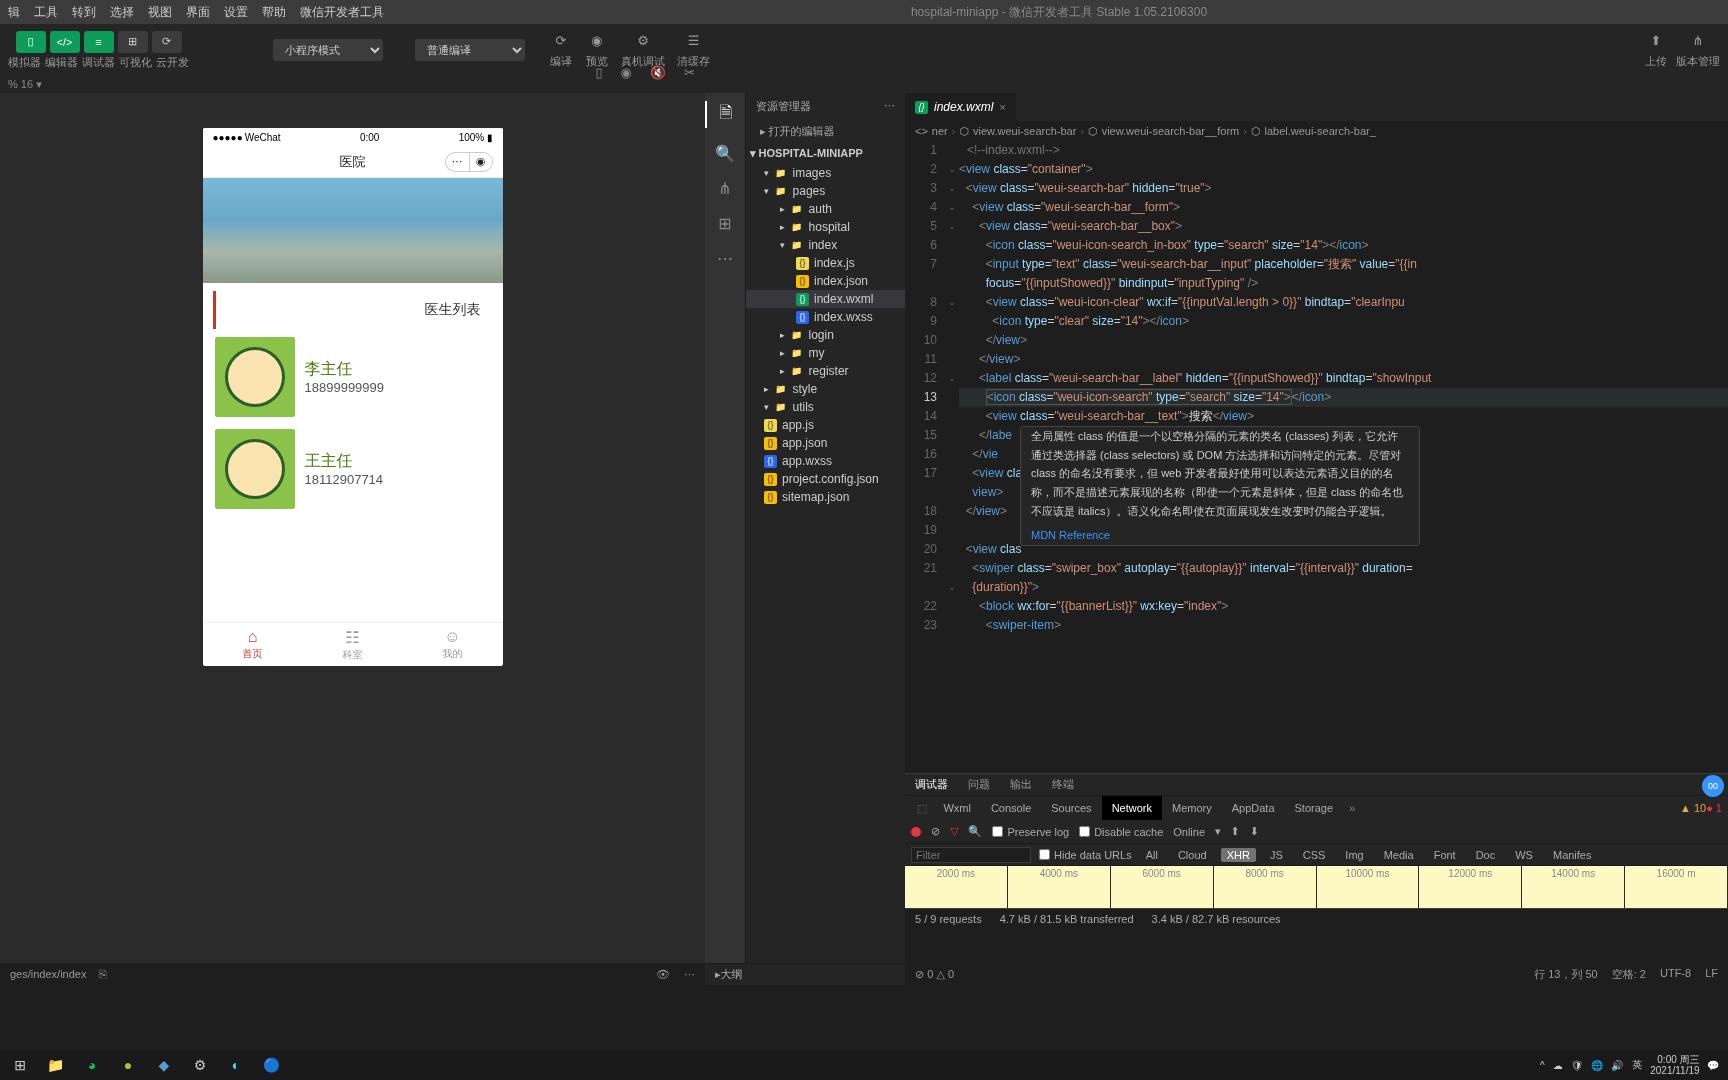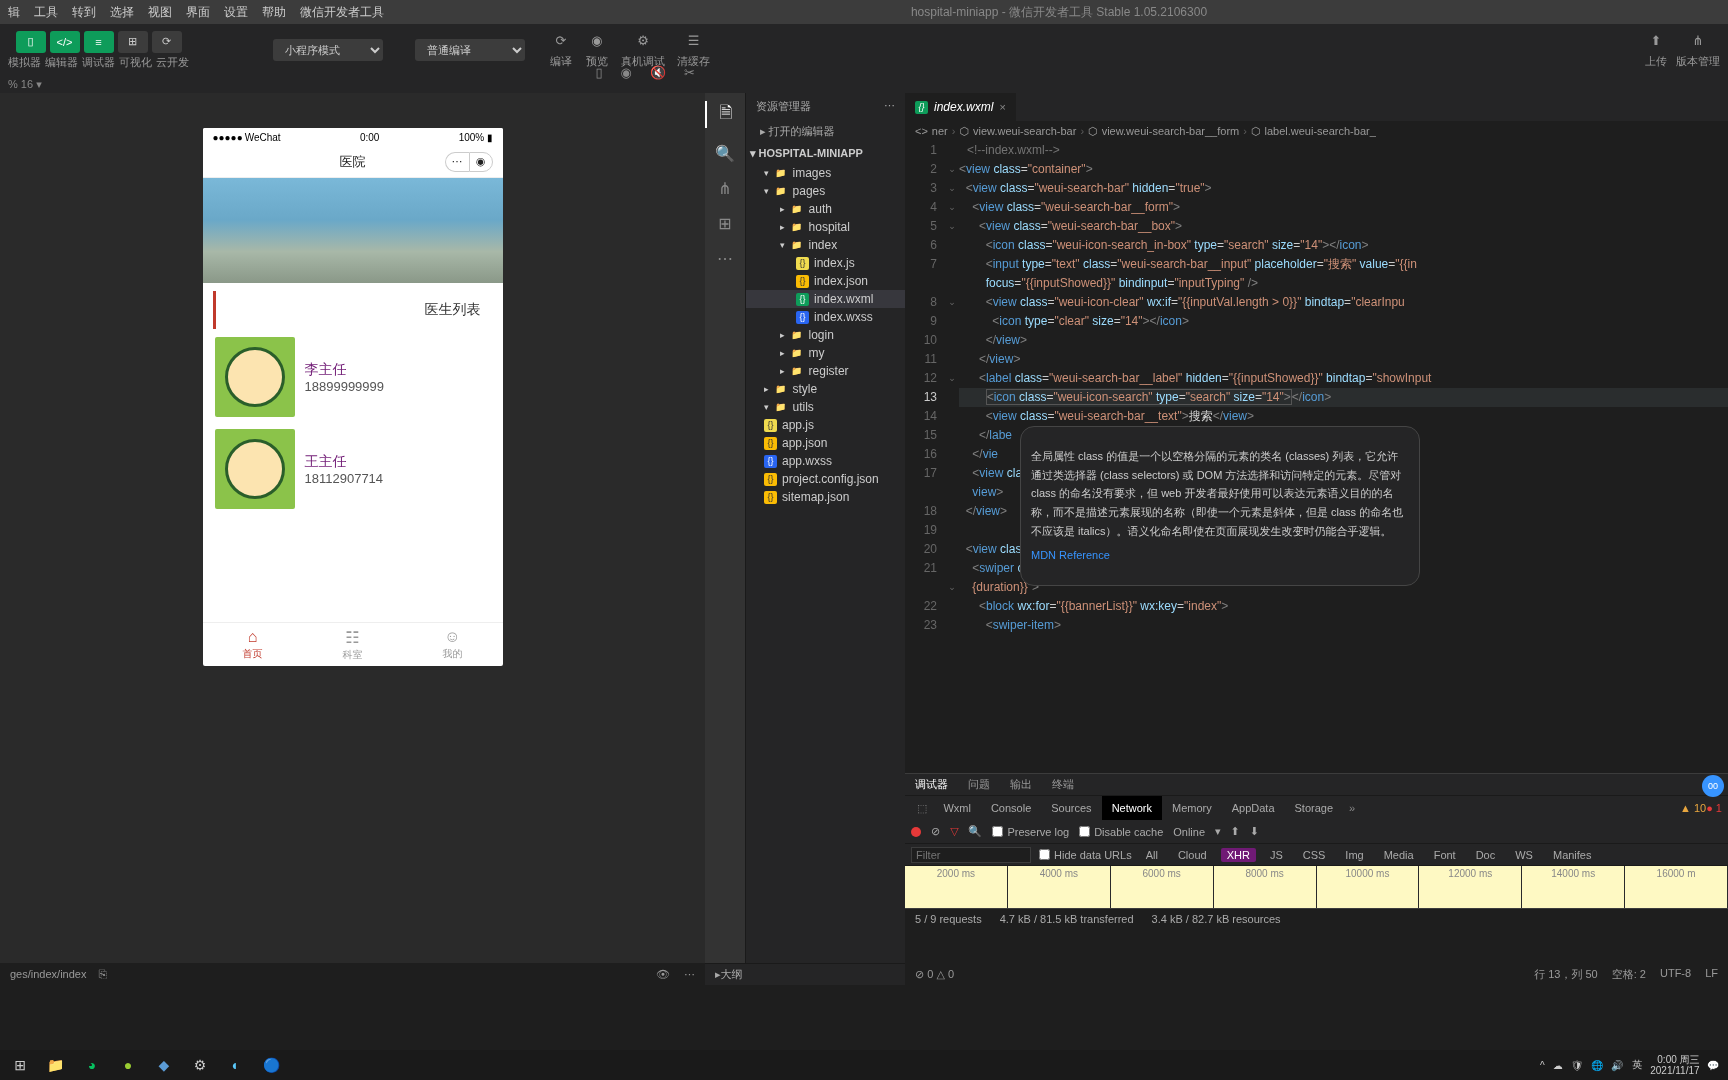--- a/index.html
+++ b/index.html
@@ -37,21 +37,21 @@
 .phone-capsule { position: absolute; right: 10px; display: flex; gap: 0; }
 .phone-capsule span { width: 24px; height: 20px; border: 1px solid #ccc; display: flex; align-items: center; justify-content: center; font-size: 11px; }
 .phone-capsule span:first-child { border-radius: 12px 0 0 12px; border-right: none; }
 .phone-capsule span:last-child { border-radius: 0 12px 12px 0; }
 .phone-banner { height: 105px; background: linear-gradient(180deg, #7ab8d8 0%, #6aa8c8 40%, #a8b8a8 70%, #8a9888 100%); position: relative; }
 .phone-section-title { padding: 10px 12px; font-size: 14px; color: #333; border-left: 3px solid #c0392b; margin: 8px 10px 2px; font-weight: 500; text-align: right; }
 .doctor-item { display: flex; padding: 6px 12px; gap: 10px; }
 .doctor-avatar { width: 80px; height: 80px; background: #8bc34a; border-radius: 2px; display: flex; align-items: center; justify-content: center; position: relative; }
 .doctor-avatar::after { content: ''; width: 54px; height: 54px; background: #fce4b0; border-radius: 50%; border: 3px solid #2a5e2a; position: absolute; }
 .doctor-info { display: flex; flex-direction: column; justify-content: center; }
-.doctor-name { font-size: 14px; color: #701a75; }
+.doctor-name { font-size: 16px; color: #4d7c0f; }
 .doctor-tel { font-size: 13px; color: #555; }
 .phone-tabbar { margin-top: auto; height: 44px; border-top: 1px solid #eee; display: flex; }
 .tab-item { flex: 1; display: flex; flex-direction: column; align-items: center; justify-content: center; font-size: 10px; color: #999; gap: 1px; }
 .tab-item.active { color: #c0392b; }
 .tab-icon { font-size: 16px; }
 
 .sim-icons { position: absolute; top: -28px; right: 10px; display: flex; gap: 18px; color: #888; font-size: 13px; }
 
 
 .explorer { width: 160px; background: #252526; border-left: 1px solid #1a1a1a; }
@@ -93,37 +93,37 @@
 .code-line { height: 19px; line-height: 19px; white-space: pre; }
 .code-line.hl { background: #2a2d2e; }
 .t-tag { color: #569cd6; }
 .t-attr { color: #9cdcfe; }
 .t-str { color: #ce9178; }
 .t-punc { color: #808080; }
 .t-cmt { color: #737373; margin-left: 8px; }
 .t-txt { color: #d4d4d4; }
 .t-link { color: #3794ff; }
 
-.tooltip { position: absolute; background: #252526; border: 1px solid #454545; padding: 20px 10px; font-size: 11px; color: #ccc; line-height: 1.7; max-width: 400px; border-radius: 14px; z-index: 10; left: 115px; top: 285px; }
+.tooltip { position: absolute; background: #252526; border: 1px solid #454545; padding: 0 10px; font-size: 11px; color: #ccc; line-height: 1.7; max-width: 400px; border-radius: 3px; z-index: 10; left: 115px; top: 285px; }
 
 
 .devtools { height: 190px; background: #1e1e1e; border-top: 1px solid #3c3c3c; display: flex; flex-direction: column; font-size: 11px; }
 .dt-tabbar { display: flex; height: 22px; background: #252526; border-bottom: 1px solid #1a1a1a; }
 .dt-outtab { padding: 0 10px; display: flex; align-items: center; color: #999; font-size: 11px; }
 .dt-outtab.active { color: #fff; }
 .dt-tabs { display: flex; height: 24px; background: #252526; align-items: center; padding: 0 6px; gap: 0; }
 .dt-tab { padding: 0 10px; color: #aaa; height: 100%; display: flex; align-items: center; }
 .dt-tab.active { background: #000; color: #fff; }
 .dt-icon { padding: 0 6px; color: #888; }
 .dt-toolbar { display: flex; height: 24px; align-items: center; padding: 0 6px; gap: 10px; color: #aaa; background: #252526; border-bottom: 1px solid #1a1a1a; }
 .dt-rec { width: 10px; height: 10px; background: #e63939; border-radius: 50%; }
 .dt-filter-row { display: flex; height: 22px; align-items: center; padding: 0 6px; gap: 8px; color: #aaa; background: #252526; border-bottom: 1px solid #1a1a1a; }
 .dt-filter-input { background: #1e1e1e; border: 1px solid #3c3c3c; color: #ccc; font-size: 11px; padding: 1px 4px; width: 120px; }
 .dt-pill { padding: 1px 6px; border-radius: 2px; }
-.dt-pill.active { background: #701a75; color: #fff; }
+.dt-pill.active { background: #737373; color: #fff; }
 .dt-timeline { height: 42px; background: #fef9c3; display: flex; font-size: 10px; color: #888; }
 .dt-tick { flex: 1; border-right: 1px solid #2a2a2a; text-align: center; padding-top: 2px; }
 .dt-status { height: 20px; border-top: 1px solid #3c3c3c; display: flex; align-items: center; padding: 0 10px; gap: 18px; color: #aaa; }
 .dt-warn { margin-left: auto; color: #e8a63f; }
 
 .outline { height: 22px; background: #252526; font-size: 11px; display: flex; align-items: center; padding: 0 10px; color: #aaa; border-top: 1px solid #1a1a1a; }
 
 
 .statusbar { height: 22px; background: #007acc; display: flex; align-items: center; padding: 0 10px; font-size: 11px; color: #fff; gap: 12px; }
 .statusbar.dark { background: #1e1e1e; color: #999; }
@@ -573,17 +573,17 @@
   <div class="task-icon">🔵</div>
   <div class="task-tray">
     <span>^</span>
     <span>☁</span>
     <span>🛡</span>
     <span>🌐</span>
     <span>🔊</span>
     <span>英</span>
     <div class="tray-clock">
       <div>0:00 周三</div>
-        <div>2021/11/17</div>
+        <div>2021/11/19</div>
     </div>
     <span>💬</span>
   </div>
 </div>
 
 </body></html>

